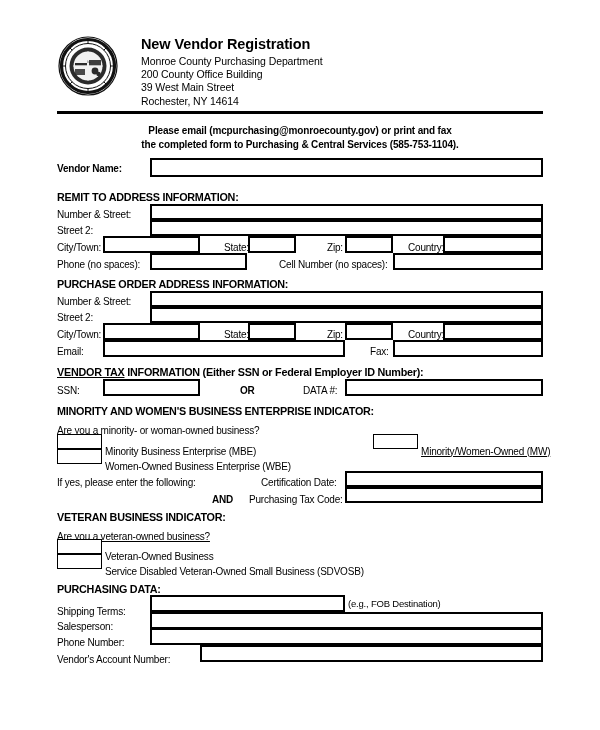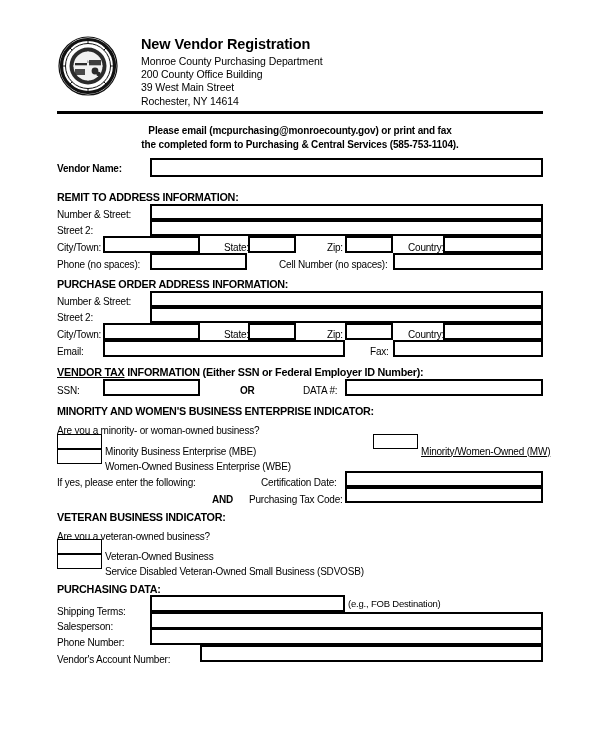--- a/index.html
+++ b/index.html
@@ -297,21 +297,21 @@
   <div class="row" style="left:212px; top:490px;">
     <span class="lbl b">AND</span>
   </div>
   <div class="row" style="left:249px; top:490px;">
     <span class="lbl">Purchasing Tax Code:</span>
   </div>
   <div class="box" style="left:345px; top:487px; width:198px; height:16px;"></div>
 
   <div class="sec" style="left:57px; top:511px;">VETERAN BUSINESS INDICATOR:</div>
 
-  <div class="row" style="left:57px; top:527px;">
+  <div class="row" style="left:57px; top:527px;text-decoration:underline;">
     <span class="lbl">Are you a veteran-owned business?</span>
   </div>
 
   <div class="cbox" style="left:57px; top:539px; width:45px; height:15px;"></div>
   <div class="row" style="left:105px; top:547px;">
     <span class="lbl">Veteran-Owned Business</span>
   </div>
 
   <div class="cbox" style="left:57px; top:554px; width:45px; height:15px;"></div>
   <div class="row" style="left:105px; top:562px;">

